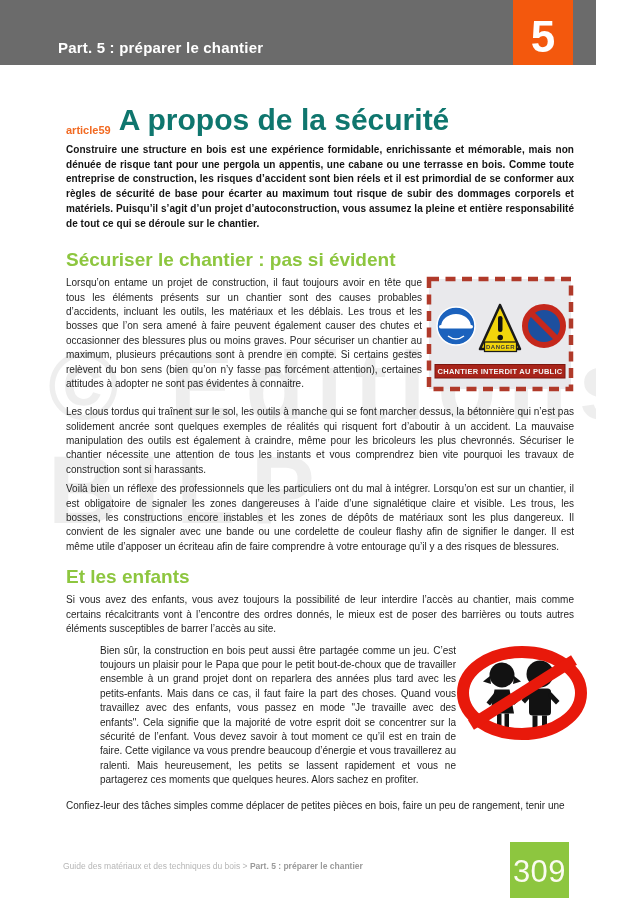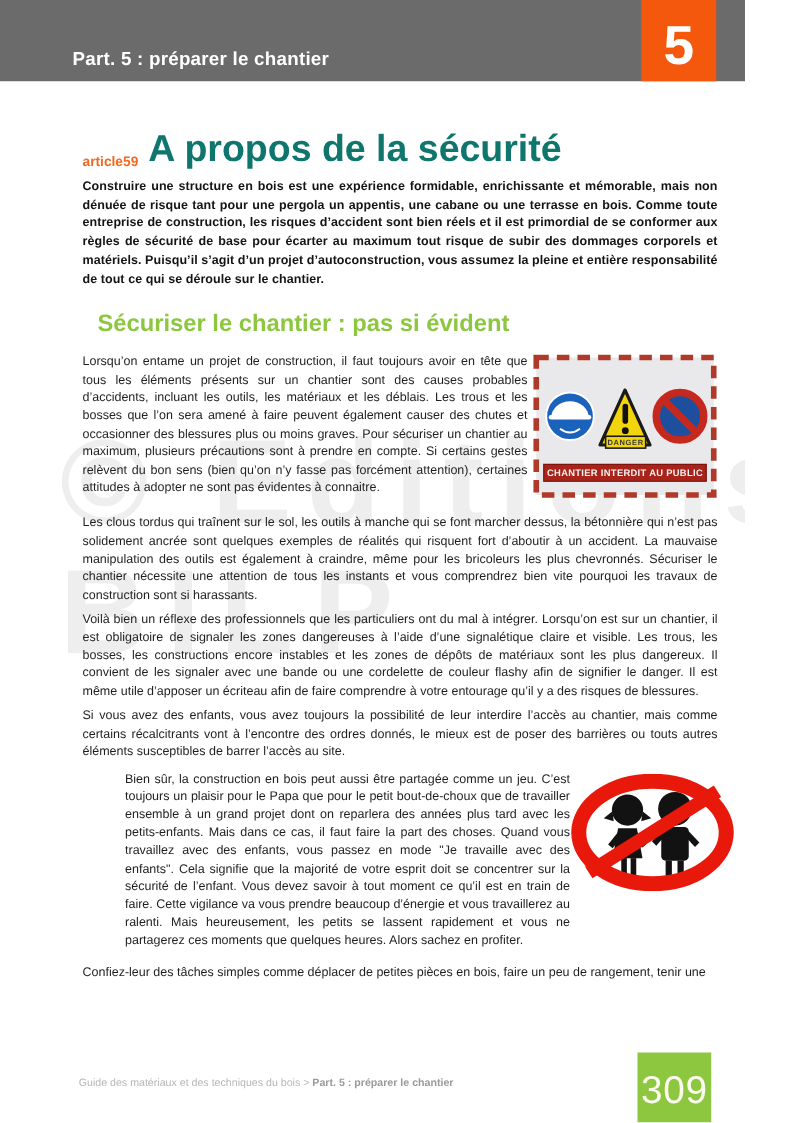--- a/index.html
+++ b/index.html
@@ -20,21 +20,21 @@
     color:rgba(70,70,70,0.09);font-weight:bold;white-space:nowrap;}
   .wm-line1{font-size:96px;letter-spacing:12px;line-height:1.0;}
   .wm-line2{font-size:96px;letter-spacing:16px;line-height:1.0;margin-top:8px;}
   
   .content{position:absolute;top:104px;left:66px;width:508px;z-index:1;}
   .article-head{display:flex;align-items:flex-end;}
   .article-label{color:#f26a22;font-weight:bold;font-size:11px;margin-right:8px;flex:none;}
   .article-title{color:#0f766e;font-weight:bold;font-size:30px;line-height:32px;margin:0;}
   p{margin:0;text-align:justify;}
   .intro{font-weight:bold;font-size:10px;line-height:14.7px;margin-top:7px;color:#141414;letter-spacing:.05px;}
-  h2{color:#8dc63f;font-weight:bold;font-size:19px;line-height:22px;margin:12px;}
+  h2{color:#8dc63f;font-weight:bold;font-size:19px;line-height:22px;margin:0;}
   .h2-securiser{margin-top:18px;}
   .h2-signaler{margin-top:15px;}
   .h2-enfants{margin-top:12px;}
   .body-text{font-size:10px;line-height:14.4px;color:#1f1f1f;}
   .cols{display:flex;align-items:flex-start;}
   .cols-securiser{margin-top:5px;}
   .cols-enfants{margin-top:7px;margin-left:34px;}
   .col-text{width:356px;flex:none;}
   .col-fig{margin-left:auto;}
   .p-clous{margin-top:13px;}
@@ -107,20 +107,21 @@
             <text x="148" y="196" font-size="15" font-weight="bold" fill="#f2f2f2" text-anchor="middle" letter-spacing=".5" font-family="Liberation Sans, DejaVu Sans, sans-serif">CHANTIER INTERDIT AU PUBLIC</text>
           </g>
         </svg>
       </div>
     </div>
 
     <p class="body-text p-clous">Les clous tordus qui traînent sur le sol, les outils à manche qui se font marcher dessus, la bétonnière qui n’est pas solidement ancrée sont quelques exemples de réalités qui risquent fort d’aboutir à un accident. La mauvaise manipulation des outils est également à craindre, même pour les bricoleurs les plus chevronnés. Sécuriser le chantier nécessite une attention de tous les instants et vous comprendrez bien vite pourquoi les travaux de construction sont si harassants.</p>
 
     <p class="body-text p-signaler">Voilà bien un réflexe des professionnels que les particuliers ont du mal à intégrer. Lorsqu’on est sur un chantier, il est obligatoire de signaler les zones dangereuses à l’aide d’une signalétique claire et visible. Les trous, les bosses, les constructions encore instables et les zones de dépôts de matériaux sont les plus dangereux. Il convient de les signaler avec une bande ou une cordelette de couleur flashy afin de signifier le danger. Il est même utile d’apposer un écriteau afin de faire comprendre à votre entourage qu’il y a des risques de blessures.</p>
 
+    <h2 class="h2-enfants">Et les enfants</h2>
     <p class="body-text p-enfants1">Si vous avez des enfants, vous avez toujours la possibilité de leur interdire l’accès au chantier, mais comme certains récalcitrants vont à l’encontre des ordres donnés, le mieux est de poser des barrières ou touts autres éléments susceptibles de barrer l’accès au site.</p>
 
     <div class="cols cols-enfants">
       <p class="body-text col-text">Bien sûr, la construction en bois peut aussi être partagée comme un jeu. C’est toujours un plaisir pour le Papa que pour le petit bout-de-choux que de travailler ensemble à un grand projet dont on reparlera des années plus tard avec les petits-enfants. Mais dans ce cas, il faut faire la part des choses. Quand vous travaillez avec des enfants, vous passez en mode "Je travaille avec des enfants". Cela signifie que la majorité de votre esprit doit se concentrer sur la sécurité de l’enfant. Vous devez savoir à tout moment ce qu’il est en train de faire. Cette vigilance va vous prendre beaucoup d’énergie et vous travaillerez au ralenti. Mais heureusement, les petits se lassent rapidement et vous ne partagerez ces moments que quelques heures. Alors sachez en profiter.</p>
       <div class="col-fig">
         <svg class="fig-kids" viewBox="0 0 264 188" aria-hidden="true">
           <g>
 
             <circle cx="92" cy="58" r="25" fill="#121212"></circle>
             <path d="M68 60 l-14 11 16 5 z" fill="#121212"></path>

